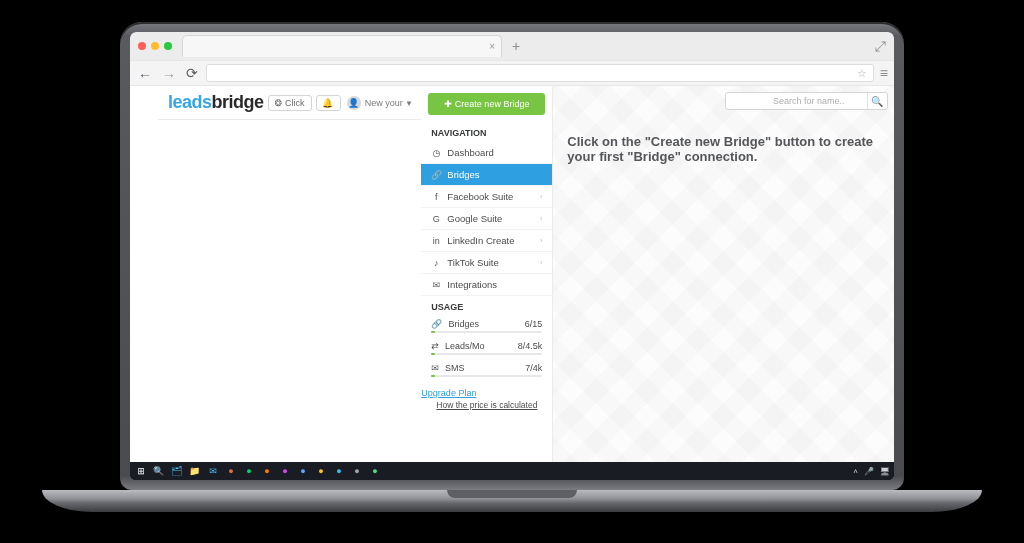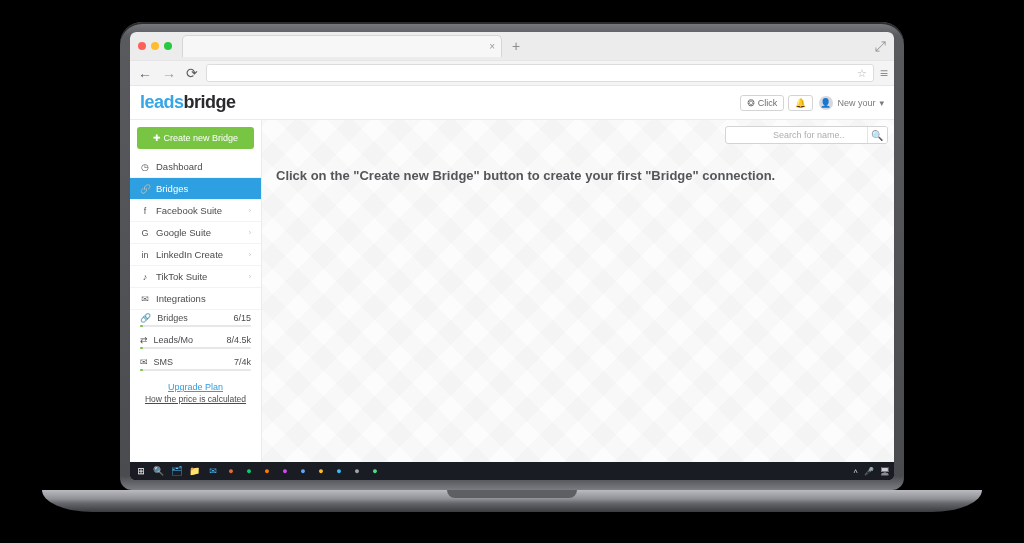--- a/index.html
+++ b/index.html
@@ -83,21 +83,21 @@
     .nav-btn.active{color:#5c5c5f; cursor:pointer;}
     .url-input {
       flex:1; height:18px; background:#fff;
       border:1px solid #dcdcde; border-radius:3px;
       display:flex; align-items:center; justify-content:flex-end;
       padding:0 6px; color:#b8b8ba; font-size:11px;
     }
     .hamburger { color:#8c8c8f; cursor:pointer; font-size:14px;}
 
     
-    .app { flex:1; background:#fff; display:flex; flex-direction:column; overflow:hidden; }
+    .app { flex:1; background:#fff; display:flex; flex-direction:row; overflow:hidden;padding-left:28px; }
 
     
     .app-header {
       height:34px; display:flex; align-items:center;
       padding:0 10px;
       border-bottom:1px solid #ebebec;
     }
     .logo { font-size:18px; font-weight:600; letter-spacing:-0.5px; }
     .logo .l1 { color:#35a6e6; font-weight:700;}
     .logo .l2 { color:#2a2a2c; }
@@ -159,21 +159,21 @@
     .usage-bar {
       height:2px; background:#e7e7e9; margin:1px 10px 5px; border-radius:2px; position:relative;
     }
     .usage-bar::before{content:""; position:absolute; left:0; top:0; bottom:0; width:3%; border-radius:2px;}
     .usage-bar.b1::before{background:#78c443;}
     .usage-bar.b2::before{background:#78c443;}
     .usage-bar.b3::before{background:#78c443;}
 
     .upgrade-link {
       font-size:9px; color:#2e9fe0; text-decoration:underline;
-      text-align:center; padding:6px 0 2px; cursor:pointer;
+      text-align:left; padding:6px 0 2px; cursor:pointer;
     }
     .price-link {
       font-size:8.5px; color:#4b4b4e; text-decoration:underline;
       text-align:center; padding:0 0 4px; cursor:pointer;
     }
 
     
     .main {
       flex:1; position:relative;
       background:
@@ -267,20 +267,21 @@
         </div>
 
         <div class="app-body">
 
           <div class="sidebar">
             <button class="create-btn">
               <span>✚</span>
               <span>Create new Bridge</span>
             </button>
 
+            <div class="sec-title">NAVIGATION</div>
 
             <div class="nav-item">
               <span class="ico">◷</span>
               <span>Dashboard</span>
             </div>
             <div class="nav-item active">
               <span class="ico">🔗</span>
               <span>Bridges</span>
             </div>
             <div class="nav-item">
@@ -301,20 +302,21 @@
             <div class="nav-item">
               <span class="ico">♪</span>
               <span>TikTok Suite</span>
               <span class="chev">›</span>
             </div>
             <div class="nav-item">
               <span class="ico">✉</span>
               <span>Integrations</span>
             </div>
 
+            <div class="sec-title">USAGE</div>
 
             <div class="usage-row">
               <span class="left">
                   <span class="ico">🔗</span>
                   <span>Bridges</span>
                 </span>
               <span>6/15</span>
             </div>
             <div class="usage-bar b1"></div>
 

